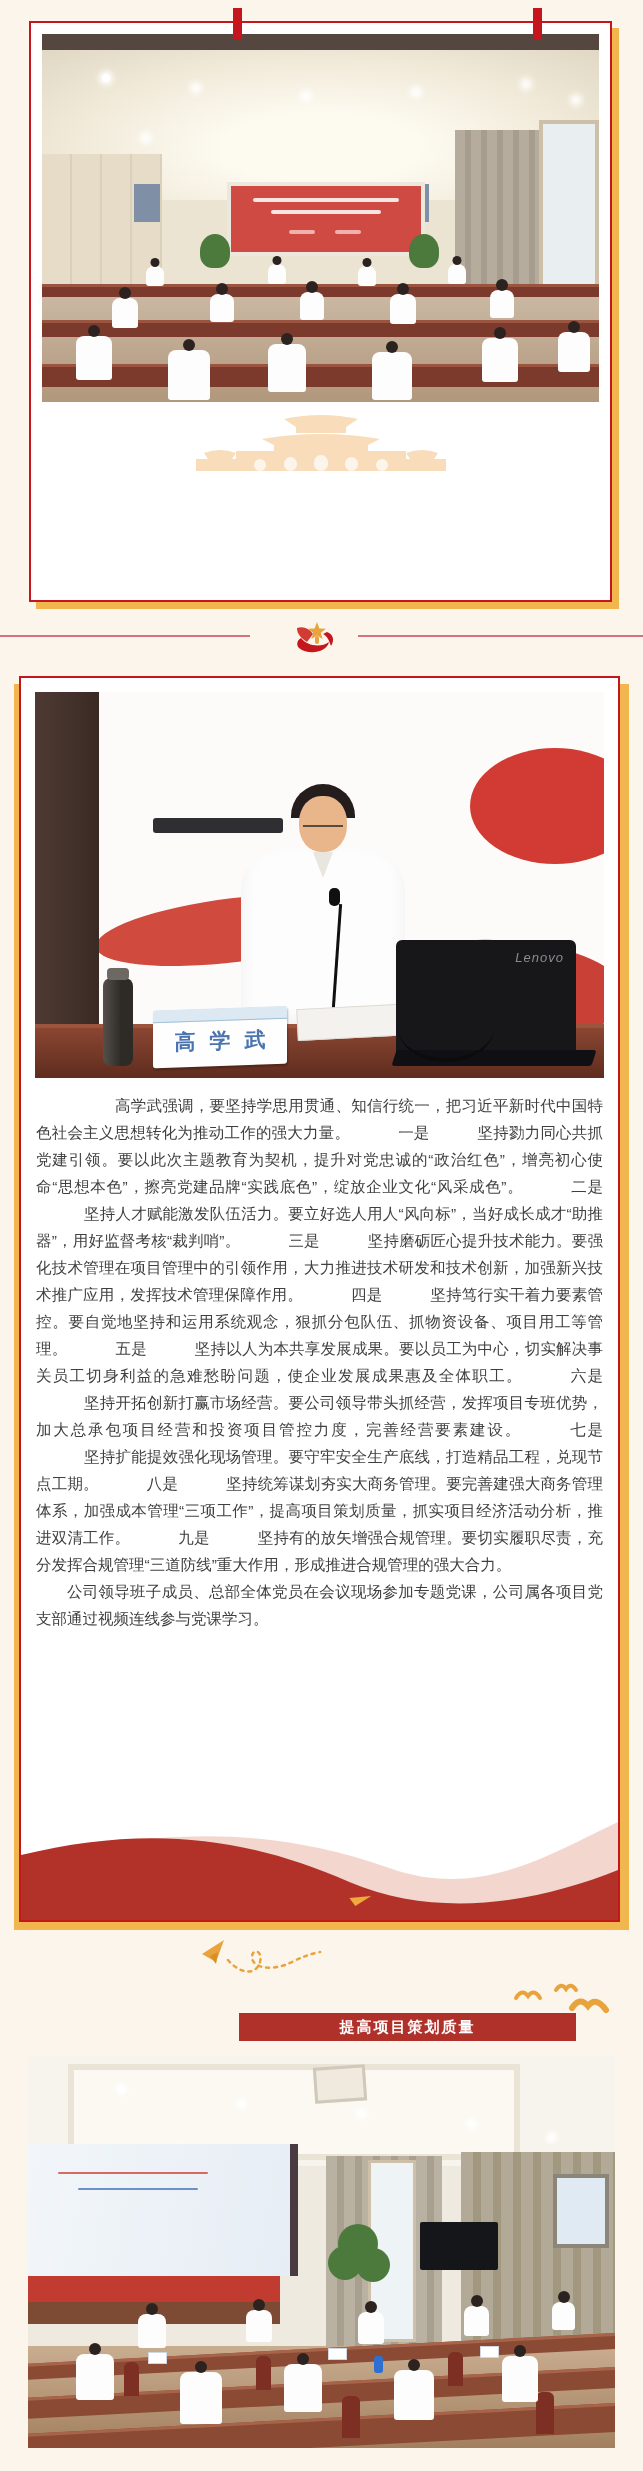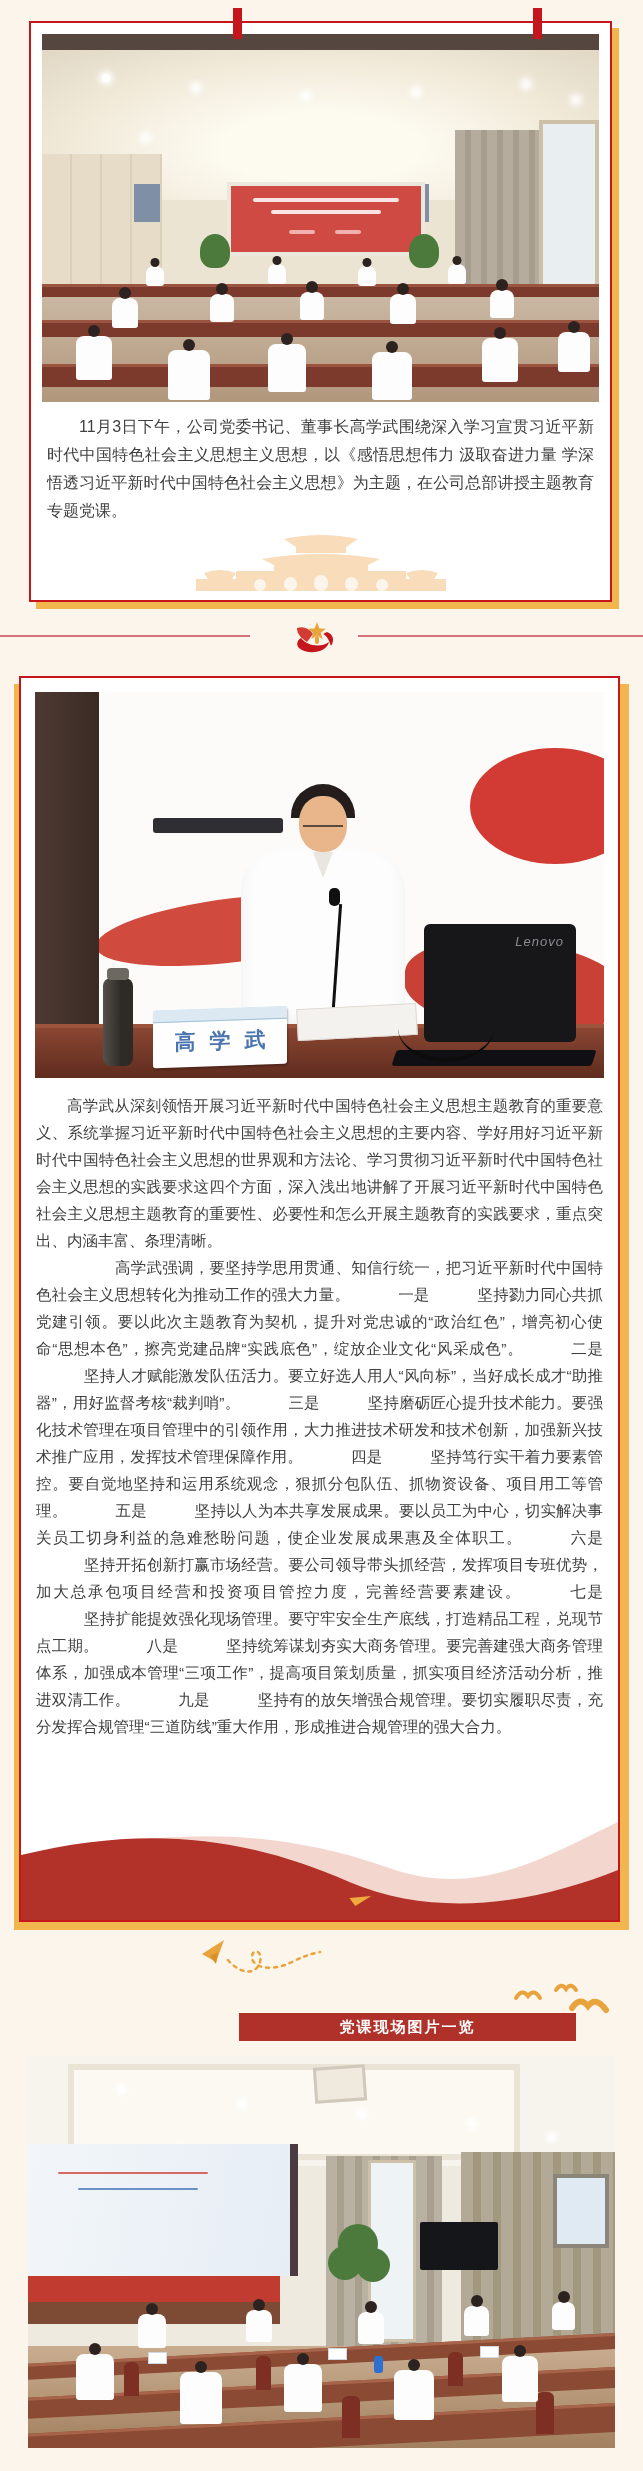--- a/index.html
+++ b/index.html
@@ -83,21 +83,21 @@
   .p2-collar{position:absolute;left:278px;top:160px;width:20px;height:26px;background:#e9e6e0;clip-path:polygon(50% 100%,0 0,100% 0);}
   .p2-mic{position:absolute;left:300px;top:212px;width:3px;height:118px;background:#101010;transform:rotate(4deg);}
   .p2-michead{position:absolute;left:294px;top:196px;width:11px;height:18px;border-radius:5px;background:#101010;}
   .p2-micbase{position:absolute;left:268px;top:322px;width:78px;height:16px;border-radius:5px;background:#161616;}
   .p2-micdot{position:absolute;left:286px;top:327px;width:4px;height:4px;border-radius:50%;background:#e33;}
   .p2-desk{position:absolute;left:0;bottom:0;width:100%;height:50px;background:linear-gradient(#8a4632,#5f2c1e);border-top:4px solid #9c553c;}
   .p2-plate{position:absolute;left:118px;bottom:12px;width:134px;height:58px;background:#fefefe;border-radius:3px;transform:skewY(-2deg);box-shadow:1px 2px 2px rgba(0,0,0,.25);overflow:hidden;}
   .p2-plate .strip{height:12px;background:#dce9f3;border-bottom:1px solid #9fc0d8;}
   .p2-plate .nm{font-family:"Liberation Serif","DejaVu Serif",serif;font-weight:700;color:#4a74b0;font-size:21px;text-align:center;letter-spacing:14px;padding-left:14px;line-height:40px;}
   .p2-papers{position:absolute;left:262px;bottom:40px;width:118px;height:30px;background:#f4f2ee;border:1px solid #ddd8d0;transform:rotate(-3deg);}
-  .p2-laptop{position:absolute;right:28px;bottom:36px;width:152px;height:118px;background:#17171a;border-radius:6px;text-align:center;}
+  .p2-laptop{position:absolute;right:28px;bottom:20px;width:180px;height:118px;background:#17171a;border-radius:6px;text-align:center;}
   .p2-laptop .lg{position:absolute;right:12px;top:10px;color:#8b8b90;font-size:13px;font-style:italic;letter-spacing:1px;}
   .p2-lapbase{position:absolute;right:10px;bottom:12px;width:200px;height:16px;background:#101014;border-radius:3px;transform:skewX(-18deg);}
   .p2-thermos{position:absolute;left:68px;bottom:12px;width:30px;height:88px;border-radius:8px;background:linear-gradient(90deg,#55504a,#2e2a26 60%);}
   .p2-thermos:before{content:"";position:absolute;left:4px;top:-10px;width:22px;height:12px;border-radius:4px;background:#6e6862;}
   .p2-cable{position:absolute;right:110px;bottom:16px;width:96px;height:64px;border:0;border-bottom:4px solid #0c0c0c;border-radius:50%;}
 
   
   .p3-ceiling{position:absolute;left:0;top:0;width:100%;height:110px;background:#f7f4ed;}
   .p3-coffer{position:absolute;left:40px;top:8px;width:440px;height:84px;border:6px solid #eae4d6;background:#fbf9f2;}
   .p3-vent{position:absolute;left:286px;top:10px;width:46px;height:30px;background:#efe9de;border:3px solid #cfc8bb;transform:rotate(-4deg);}
@@ -162,21 +162,20 @@
       <span class="pp" style="left:348px;top:260px;width:26px;height:30px;"></span>
       <span class="pp" style="left:448px;top:256px;width:24px;height:28px;"></span>
       <span class="pp" style="left:34px;top:302px;width:36px;height:44px;"></span>
       <span class="pp" style="left:126px;top:316px;width:42px;height:50px;"></span>
       <span class="pp" style="left:226px;top:310px;width:38px;height:48px;"></span>
       <span class="pp" style="left:330px;top:318px;width:40px;height:48px;"></span>
       <span class="pp" style="left:440px;top:304px;width:36px;height:44px;"></span>
       <span class="pp" style="left:516px;top:298px;width:32px;height:40px;"></span>
     </div>
 
-    <p class="para">11月3日下午，公司党委书记、董事长高学武围绕深入学习宣贯习近平新时代中国特色社会主义思想主义思想，以《感悟思想伟力 汲取奋进力量 学深悟透习近平新时代中国特色社会主义思想》为主题，在公司总部讲授主题教育专题党课。</p>
 
     <svg class="tiananmen" width="250" height="58" viewBox="0 0 250 58">
       <g fill="#f9dcba">
         <path d="M88,6 Q125,-2 162,6 L150,14 L100,14 Z"></path>
         <rect x="100" y="13" width="50" height="7"></rect>
         <path d="M66,26 Q125,16 184,26 L170,33 L80,33 Z"></path>
         <rect x="78" y="32" width="94" height="6"></rect>
         <rect x="40" y="38" width="170" height="20"></rect>
         <rect x="0" y="46" width="42px" height="12"></rect>
         <rect x="208" y="46" width="42" height="12"></rect>
@@ -232,22 +231,22 @@
       <div class="p2-lapbase"></div>
       <div class="p2-cable"></div>
       <div class="p2-thermos"></div>
       <div class="p2-plate">
         <div class="strip"></div>
         <div class="nm">高学武</div>
       </div>
     </div>
 
     <div class="text2">
-      <p class="para">高学武从深刻领悟开展习近平新时代中国特色社会主义思想主题教育的重要意义、系统掌握习近平新时代中国特色社会主义思想的主要内容、学好用好习近平新时代中国特色社会主义思想的世界观和方法论、学习贯彻习近平新时代中国特色社会主义思想的实践要求这四个方面，深入浅出地讲解了开展习近平新时代中国特色社会主义思想主题教育的重要性、必要性和怎么开展主题教育的实践要求，重点突出、内涵丰富、条理清晰。</p>
       <p class="para"><span class="seg">高学武强调，要坚持学思用贯通、知信行统一，把习近平新时代中国特色社会主义思想转化为推动工作的强大力量。</span><span class="seg bold">一是</span><span class="seg">坚持勠力同心共抓党建引领。要以此次主题教育为契机，提升对党忠诚的“政治红色”，增亮初心使命“思想本色”，擦亮党建品牌“实践底色”，绽放企业文化“风采成色”。</span><span class="seg bold">二是</span><span class="seg">坚持人才赋能激发队伍活力。要立好选人用人“风向标”，当好成长成才“助推器”，用好监督考核“裁判哨”。</span><span class="seg bold">三是</span><span class="seg">坚持磨砺匠心提升技术能力。要强化技术管理在项目管理中的引领作用，大力推进技术研发和技术创新，加强新兴技术推广应用，发挥技术管理保障作用。</span><span class="seg bold">四是</span><span class="seg">坚持笃行实干着力要素管控。要自觉地坚持和运用系统观念，狠抓分包队伍、抓物资设备、项目用工等管理。</span><span class="seg bold">五是</span><span class="seg">坚持以人为本共享发展成果。要以员工为中心，切实解决事关员工切身利益的急难愁盼问题，使企业发展成果惠及全体职工。</span><span class="seg bold">六是</span><span class="seg">坚持开拓创新打赢市场经营。要公司领导带头抓经营，发挥项目专班优势，加大总承包项目经营和投资项目管控力度，完善经营要素建设。</span><span class="seg bold">七是</span><span class="seg">坚持扩能提效强化现场管理。要守牢安全生产底线，打造精品工程，兑现节点工期。</span><span class="seg bold">八是</span><span class="seg">坚持统筹谋划夯实大商务管理。要完善建强大商务管理体系，加强成本管理“三项工作”，提高项目策划质量，抓实项目经济活动分析，推进双清工作。</span><span class="seg bold">九是</span><span class="seg">坚持有的放矢增强合规管理。要切实履职尽责，充分发挥合规管理“三道防线”重大作用，形成推进合规管理的强大合力。</span></p>
+      <p class="para">公司领导班子成员、总部全体党员在会议现场参加专题党课，公司属各项目党支部通过视频连线参与党课学习。</p>
     </div>
 
     <div class="wave">
       <svg viewBox="0 0 600 110" preserveAspectRatio="none">
         <path d="M0,50 C140,18 250,16 370,58 C460,90 530,45 600,12 L600,110 L0,110 Z" fill="#f3d6cd"></path>
         <path d="M0,45 C120,16 220,24 330,72 C420,110 520,92 600,60 L600,110 L0,110 Z" fill="#b23129"></path>
         <polygon points="330,88 352,86 336,96" fill="#f0a93c"></polygon>
       </svg>
     </div>
   </section>
@@ -261,21 +260,21 @@
 
     <svg class="birds" width="98" height="40" viewBox="0 0 98 40">
       <g fill="none" stroke="#e8a33c" stroke-linecap="round">
         <path d="M4,16 Q10,6 16,14 Q22,6 28,16" stroke-width="4"></path>
         <path d="M44,8 Q49,0 54,7 Q59,0 64,8" stroke-width="4"></path>
         <path d="M60,26 Q68,14 76,24 Q84,14 94,28" stroke-width="6"></path>
       </g>
     </svg>
 
     <div class="banner">
-      <span>党课现场图片一览</span>
+      <span>提高项目策划质量</span>
     </div>
 
     <div class="photo photo3">
       <div class="p3-ceiling"></div>
       <div class="p3-coffer"></div>
       <div class="p3-vent"></div>
       <div class="p3-lights"></div>
       <div class="p3-wall"></div>
       <div class="p3-curtain1"></div>
       <div class="p3-window"></div>

